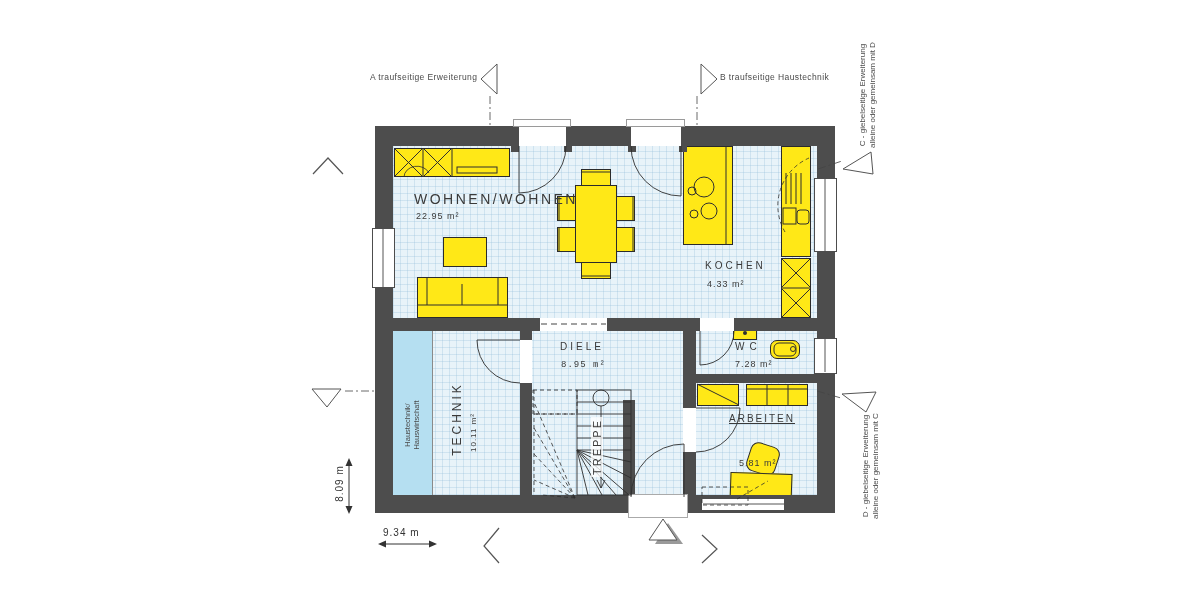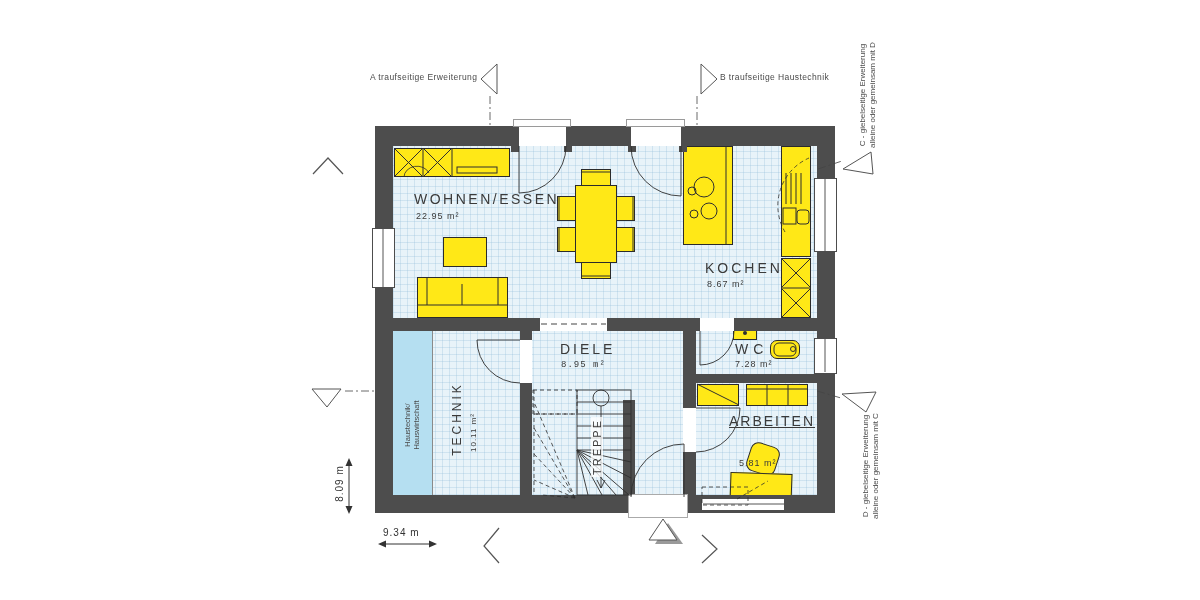--- a/index.html
+++ b/index.html
@@ -10,21 +10,21 @@
   .floor{position:absolute;background:var(--floor,#e8f3f9);z-index:1;
      background-image:
        repeating-linear-gradient(0deg, rgba(140,185,215,.28) 0 1px, transparent 1px 7px),
        repeating-linear-gradient(90deg, rgba(140,185,215,.28) 0 1px, transparent 1px 7px);}
   .zone{position:absolute;background:var(--technik_zone,#b5dff1);z-index:1;border-right:1px solid #8a8a8a;}
   .furn{position:absolute;background:var(--furniture,#ffe817);border:1px solid #2b2b2b;box-sizing:border-box;z-index:2;}
   .winbox{position:absolute;background:#ffffff;border:1px solid #4d4d4d;box-sizing:border-box;z-index:4;}
   .lintel{position:absolute;background:#ffffff;border:1px solid #9a9a9a;box-sizing:border-box;z-index:4;}
   svg.overlay{position:absolute;left:0;top:0;z-index:5;}
   .txt{position:absolute;z-index:6;white-space:nowrap;}
-  .room-name{font-size:14px;font-weight:500;letter-spacing:3px;color:var(--text,#3a3a3a);}
+  .room-name{font-size:10px;font-weight:500;letter-spacing:3px;color:var(--text,#3a3a3a);}
   .room-area{font-size:9px;letter-spacing:1px;color:var(--text,#3a3a3a);}
   .rot{transform:rotate(-90deg);}
   .margin-note{font-size:8.5px;letter-spacing:.4px;color:#4a4a4a;}
   .vlabel{display:flex;flex-direction:column;justify-content:center;text-align:center;font-size:8px;line-height:10px;color:#4a4a4a;}
   .dim{font-size:10px;letter-spacing:1px;color:#333;}
 </style>
 </head>
 <body>
 
 <div id="canvas">
@@ -166,25 +166,25 @@
 
   <div class="txt vlabel rot" style="left:808px;top:85px;width:120px;height:20px;">
     <span>C - giebelseitige Erweiterung</span>
     <span>alleine oder gemeinsam mit D</span>
   </div>
   <div class="txt vlabel rot" style="left:811px;top:456px;width:120px;height:20px;">
     <span>D - giebelseitige Erweiterung</span>
     <span>alleine oder gemeinsam mit C</span>
   </div>
 
-  <div class="txt room-name" style="left:414px;top:191px;font-size:14px;letter-spacing:2.5px;">WOHNEN/ESSEN</div>
+  <div class="txt room-name" style="left:414px;top:191px;font-size:14px;letter-spacing:2.5px;">WOHNEN/WOHNEN</div>
   <div class="txt room-area" style="left:416px;top:211px;">22.95 m²</div>
 
   <div class="txt room-name" style="left:705px;top:260px;">KOCHEN</div>
-  <div class="txt room-area" style="left:707px;top:279px;">8.67 m²</div>
+  <div class="txt room-area" style="left:707px;top:279px;">4.33 m²</div>
 
   <div class="txt room-name" style="left:560px;top:341px;">DIELE</div>
   <div class="txt room-area" style="left:561px;top:360px;font-family:Liberation Mono, monospace;">8.95 m²</div>
 
   <div class="txt room-name" style="left:735px;top:341px;letter-spacing:5px;">WC</div>
   <div class="txt room-area" style="left:735px;top:359px;">7.28 m²</div>
 
   <div class="txt room-name" style="left:729px;top:413px;letter-spacing:2px;text-decoration:underline;">ARBEITEN</div>
   <div class="txt room-area" style="left:739px;top:434px;margin-top:24px;">5.81 m²</div>
 

